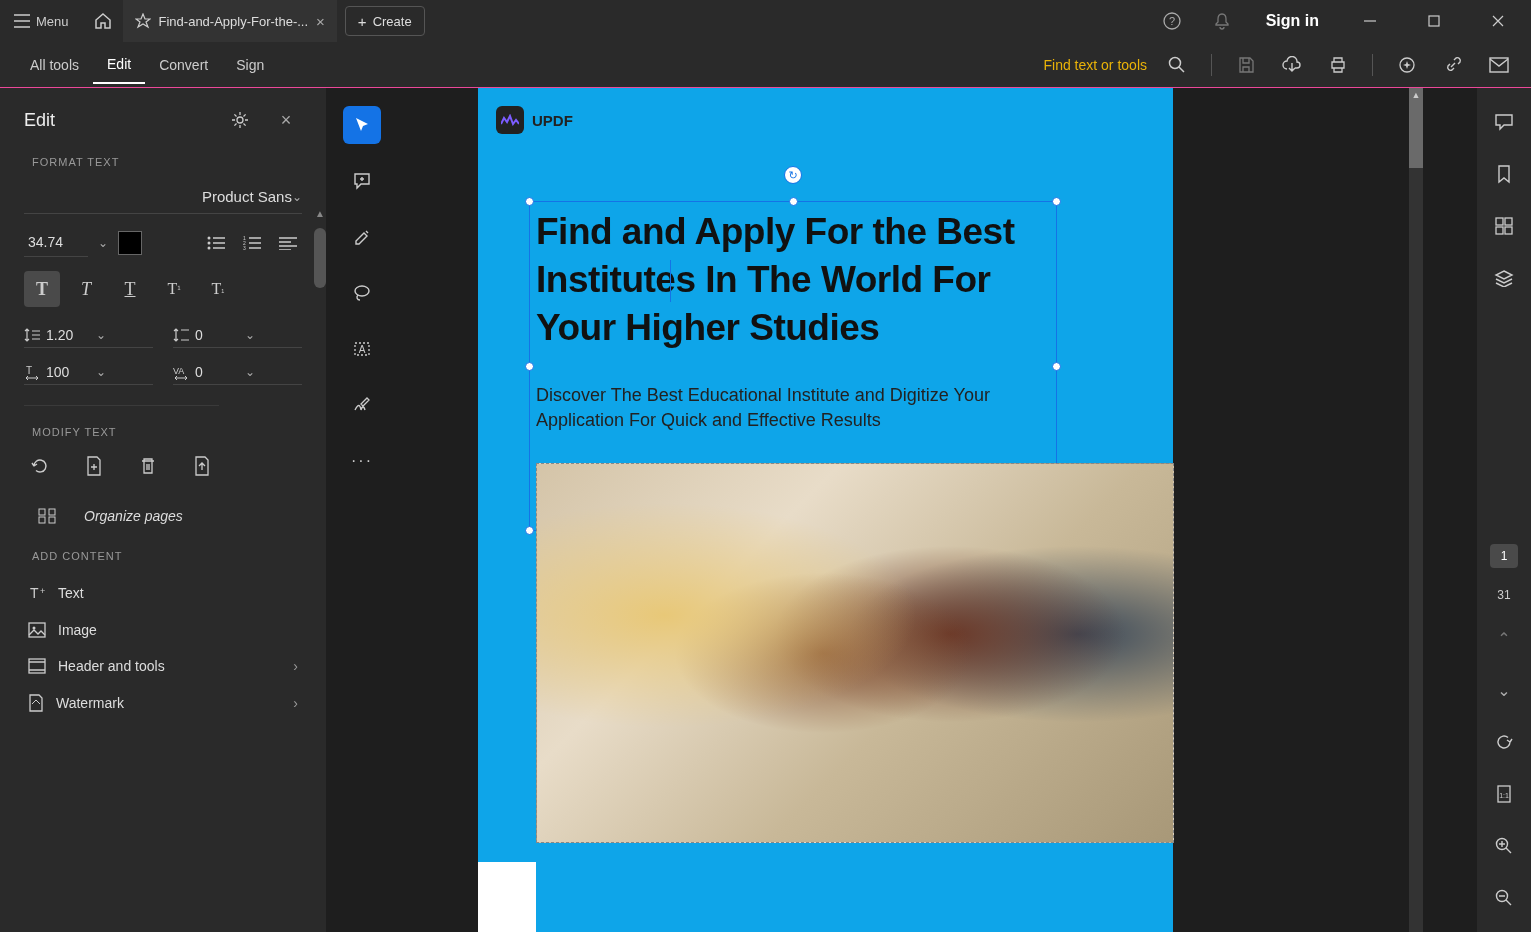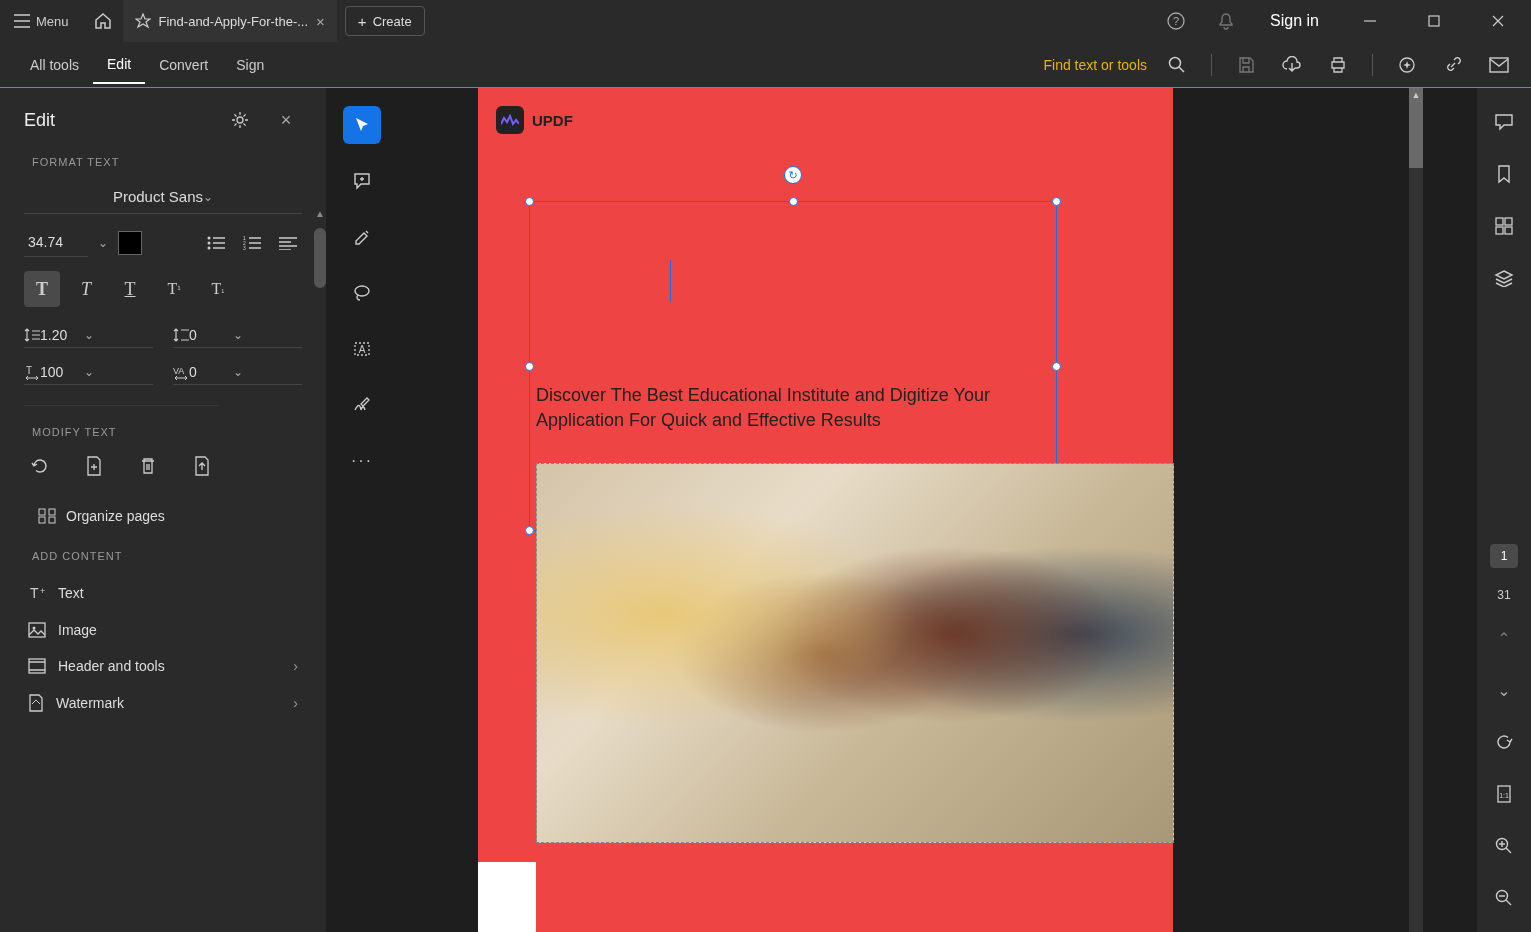--- a/index.html
+++ b/index.html
@@ -6,59 +6,59 @@
 body { background: #1e1e1e; color: #e0e0e0; width: 1531px; height: 932px; overflow: hidden; position: relative; }
 .titlebar { height: 42px; background: #2a2a2a; display: flex; align-items: center; }
 .menu-btn { display: flex; align-items: center; gap: 6px; padding: 0 14px; height: 42px; color: #ccc; font-size: 13px; cursor: pointer; }
 .home-btn { width: 40px; height: 42px; display: flex; align-items: center; justify-content: center; cursor: pointer; }
 .tab { background: #333; height: 42px; display: flex; align-items: center; padding: 0 12px; gap: 8px; font-size: 13px; color: #ddd; max-width: 240px; }
 .tab-title { white-space: nowrap; overflow: hidden; text-overflow: ellipsis; flex: 1; }
 .create-btn { margin-left: 8px; height: 30px; border: 1px solid #555; border-radius: 4px; display: flex; align-items: center; gap: 6px; padding: 0 12px; font-size: 13px; color: #ddd; cursor: pointer; }
 .spacer { flex: 1; }
 .title-right { display: flex; align-items: center; gap: 18px; padding-right: 10px; }
 .icon-btn { width: 32px; height: 32px; display: flex; align-items: center; justify-content: center; cursor: pointer; color: #aaa; }
-.signin { font-size: 16px; font-weight: 400; color: #fff; padding: 0 10px; cursor: pointer; }
+.signin { font-size: 16px; font-weight: 700; color: #fff; padding: 0 10px; cursor: pointer; }
 .win-btn { width: 46px; height: 42px; display: flex; align-items: center; justify-content: center; cursor: pointer; color: #ccc; }
 .toolbar { height: 46px; background: #2a2a2a; display: flex; align-items: center; padding: 0 16px; border-bottom: 1px solid #ec4899; justify-content: center; }
 .tool-tab { padding: 10px 14px; font-size: 14px; color: #ccc; cursor: pointer; }
 .tool-tab.active { color: #fff; border-bottom: 2px solid #fff; }
 .toolbar-right { display: flex; align-items: center; gap: 14px; }
 .find-text { font-size: 14px; color: #eab308; }
 .divider-v { width: 1px; height: 22px; background: #555; margin: 0 4px; }
 .main { display: flex; height: calc(100% - 88px); }
 .sidebar { width: 326px; background: #2a2a2a; padding: 16px 24px; overflow-y: auto; position: relative; }
 .sidebar-scroll { position: absolute; right: 0; top: 140px; width: 12px; height: 60px; background: #555; border-radius: 6px; }
 .sidebar-up { position: absolute; right: 0; top: 120px; width: 12px; height: 16px; color: #888; font-size: 10px; text-align: center; }
 .panel-header { display: flex; align-items: center; justify-content: space-between; margin-bottom: 20px; }
 .panel-title { font-size: 18px; font-weight: 500; color: #eee; }
 .panel-icons { display: flex; gap: 14px; }
 .section-label { font-size: 11px; letter-spacing: 1px; color: #999; margin: 18px 8px 12px; }
-.font-select { display: flex; align-items: center; justify-content: center; padding: 8px 0; border-bottom: 1px solid #444; font-size: 15px; color: #ddd; cursor: pointer; margin-bottom: 14px; }
+.font-select { display: flex; align-items: center; justify-content: flex-end; padding: 8px 0; border-bottom: 1px solid #444; font-size: 15px; color: #ddd; cursor: pointer; margin-bottom: 14px; }
 .row { display: flex; align-items: center; gap: 10px; margin-bottom: 14px; }
 .size-input { width: 64px; padding: 6px 4px; border: none; border-bottom: 1px solid #444; background: transparent; color: #ddd; font-size: 14px; }
 .chev { color: #aaa; font-size: 12px; }
 .color-swatch { width: 24px; height: 24px; background: #000; border: 1px solid #666; cursor: pointer; }
 .align-group { display: flex; gap: 8px; margin-left: auto; }
 .align-btn { width: 28px; height: 28px; display: flex; align-items: center; justify-content: center; cursor: pointer; color: #ccc; }
 .style-row { display: flex; gap: 8px; margin-bottom: 16px; }
 .style-btn { width: 36px; height: 36px; display: flex; align-items: center; justify-content: center; cursor: pointer; color: #ccc; border-radius: 4px; font-family: serif; }
 .style-btn.active { background: #4a4a4a; }
 .spacing-row { display: flex; gap: 20px; margin-bottom: 12px; }
-.spacing-item { display: flex; align-items: center; border-bottom: 1px solid #444; padding: 4px 0; flex: 1; }
+.spacing-item { display: flex; align-items: center; gap: 6px; border-bottom: 1px solid #444; padding: 4px 0; flex: 1; }
 .spacing-item input { width: 44px; background: transparent; border: none; color: #ddd; font-size: 14px; }
 .hr { border: none; border-top: 1px solid #3a3a3a; margin: 20px 0; width: 70%; }
 .page-actions { display: flex; gap: 22px; margin: 10px 0 18px; }
-.organize-row { display: flex; align-items: center; gap: 10px; font-size: 14px; color: #ddd; cursor: pointer; padding: 8px 14px; }
+.organize-row { display: flex; align-items: center; gap: 28px; font-size: 14px; color: #ddd; cursor: pointer; padding: 8px 14px; font-style: italic; }
 .content-item { display: flex; align-items: center; gap: 12px; font-size: 14px; color: #ddd; cursor: pointer; padding: 10px 4px; }
 .content-item .chev-r { margin-left: auto; color: #999; }
 .vtoolbar { width: 48px; background: transparent; padding: 18px 0; display: flex; flex-direction: column; align-items: center; gap: 18px; margin-left: 12px; }
 .vtool { width: 38px; height: 38px; display: flex; align-items: center; justify-content: center; cursor: pointer; border-radius: 6px; color: #ccc; }
 .vtool.active { background: #1473e6; color: #fff; }
 .canvas { flex: 1; background: #1e1e1e; position: relative; overflow: hidden; }
-.page { position: absolute; left: 92px; top: 0; width: 695px; height: 100%; background: #ef4444; }
+.page { position: absolute; left: 92px; top: 0; width: 695px; height: 100%; background: #0ea5e9; }
 .brand { position: absolute; left: 18px; top: 18px; display: flex; align-items: center; gap: 8px; }
 .brand-logo { width: 28px; height: 28px; background: #222; border-radius: 6px; display: flex; align-items: center; justify-content: center; }
 .brand-text { font-weight: 700; font-size: 15px; color: #222; }
 .sel-box { position: absolute; left: 51px; top: 113px; width: 528px; height: 330px; border: 1.5px solid #1473e6; }
 .handle { position: absolute; width: 9px; height: 9px; background: #fff; border: 1.5px solid #1473e6; border-radius: 50%; }
 .h-tl { top: -5px; left: -5px; } .h-tm { top: -5px; left: 50%; margin-left: -4px; } .h-tr { top: -5px; right: -5px; }
 .h-ml { top: 50%; left: -5px; margin-top: -4px; } .h-mr { top: 50%; right: -5px; margin-top: -4px; }
 .h-bl { bottom: -5px; left: -5px; } .h-bm { bottom: -5px; left: 50%; margin-left: -4px; } .h-br { bottom: -5px; right: -5px; }
 .rotate { position: absolute; top: -36px; left: 50%; margin-left: -9px; width: 18px; height: 18px; background: #fff; border: 1.5px solid #1473e6; border-radius: 50%; display: flex; align-items: center; justify-content: center; font-size: 11px; color: #1473e6; }
 .headline { position: absolute; left: 58px; top: 120px; width: 520px; font-size: 37px; font-weight: 700; line-height: 1.3; color: #111; letter-spacing: -0.5px; }
@@ -392,20 +392,21 @@
   <div class="canvas">
     <div class="page">
       <div class="brand">
         <div class="brand-logo">
           <svg width="18" height="12" viewBox="0 0 18 12">
               <path d="M0 10l3-6 3 4 3-6 3 8 3-4 3 4" fill="none" stroke="#7c5cff" stroke-width="2"></path>
             </svg>
         </div>
         <span class="brand-text">UPDF</span>
       </div>
+      <div class="headline">Find and Apply For the Best Institutes In The World For Your Higher Studies</div>
       <div class="cursor-line"></div>
       <div class="subhead">Discover The Best Educational Institute and Digitize Your Application For Quick and Effective Results</div>
       <div class="sel-box">
         <div class="rotate">↻</div>
         <div class="handle h-tl"></div>
         <div class="handle h-tm"></div>
         <div class="handle h-tr"></div>
         <div class="handle h-ml"></div>
         <div class="handle h-mr"></div>
         <div class="handle h-bl"></div>

